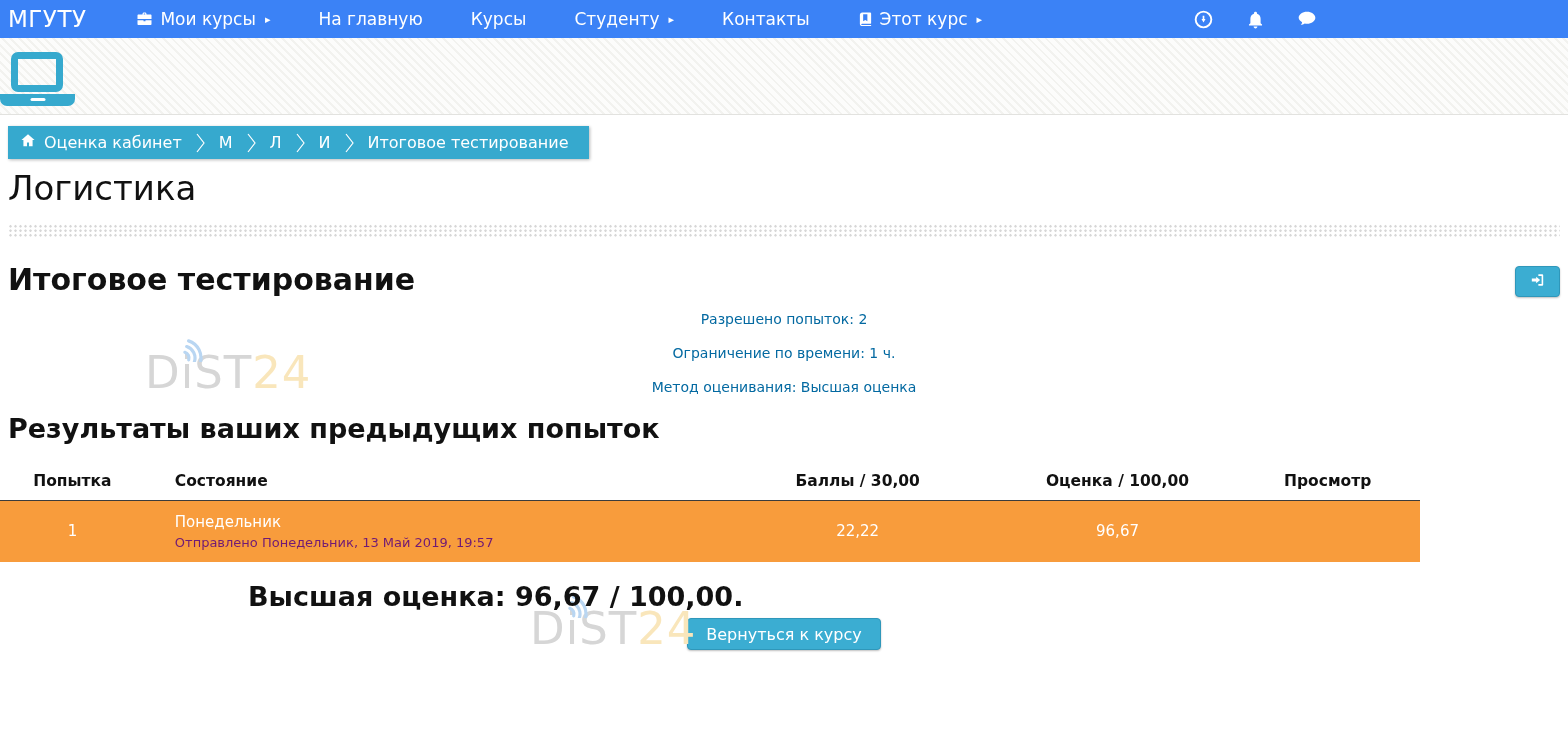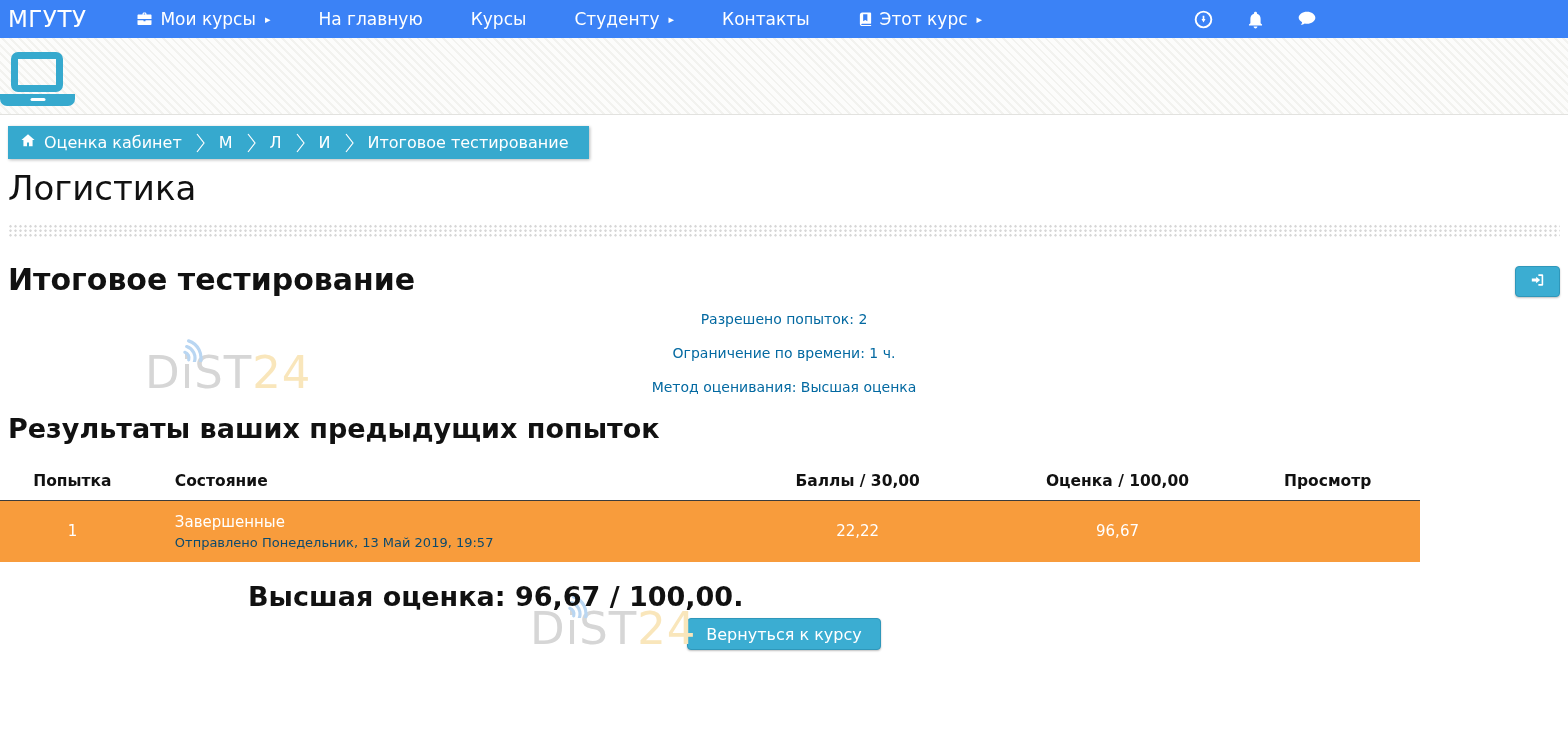--- a/index.html
+++ b/index.html
@@ -59,21 +59,21 @@
   .quiz-info div { margin-bottom:18px; }
   .results-heading { font-size:27px; font-weight:bold; color:#111; margin-top:13px; }
   
   .attempts { width:1420px; margin:18px -8px 0; border-collapse:collapse; table-layout:fixed; }
   .attempts th { font-size:15.5px; font-weight:bold; color:#111; height:38px; vertical-align:middle; border-bottom:1px solid #3c3c3c; }
   .attempts .col-center { text-align:center; }
   .attempts .col-state { text-align:left; padding-left:30px; }
   .attempts tbody tr { background:#f89c3c; color:#fff; }
   .attempts td { height:62px; vertical-align:middle; font-size:15px; }
   .state-main { font-size:15px; }
-  .state-detail { font-size:13px; margin-top:4px; color:#0c4a6e; }
+  .state-detail { font-size:13px; margin-top:4px; color:#701a75; }
   
   .best-grade { position:relative; z-index:1; margin:19px 0 0 240px; font-size:27px; font-weight:bold; color:#111; }
   .watermark { position:absolute; font-weight:normal; font-size:45px; letter-spacing:1px; z-index:0; white-space:nowrap; }
   .wm-gray { color:#d6d6d6; }
   .wm-yellow { color:#f9e6bb; }
   .wm-arcs { position:absolute; left:30px; top:-14px; }
   .wm1 { left:145px; top:346px; }
   .wm2 { left:530px; top:602px; }
   .wait-message { margin-top:31px; text-align:center; font-size:15px; color:#3a3a3a; }
   .btn-return-course-wrap { text-align:center; margin-top:6px; }
@@ -228,21 +228,21 @@
         <th class="col-state">Состояние</th>
         <th class="col-center">Баллы / 30,00</th>
         <th class="col-center">Оценка / 100,00</th>
         <th class="col-center">Просмотр</th>
       </tr>
     </thead>
     <tbody>
       <tr>
         <td class="col-center">1</td>
         <td class="col-state">
-          <div class="state-main">Завершенные</div>
+          <div class="state-main">Понедельник</div>
           <div class="state-detail">Отправлено Понедельник, 13 Май 2019, 19:57</div>
         </td>
         <td class="col-center">22,22</td>
         <td class="col-center">96,67</td>
         <td class="col-center"></td>
       </tr>
     </tbody>
   </table>
 
   <div class="best-grade">Высшая оценка: 96,67 / 100,00.</div>

